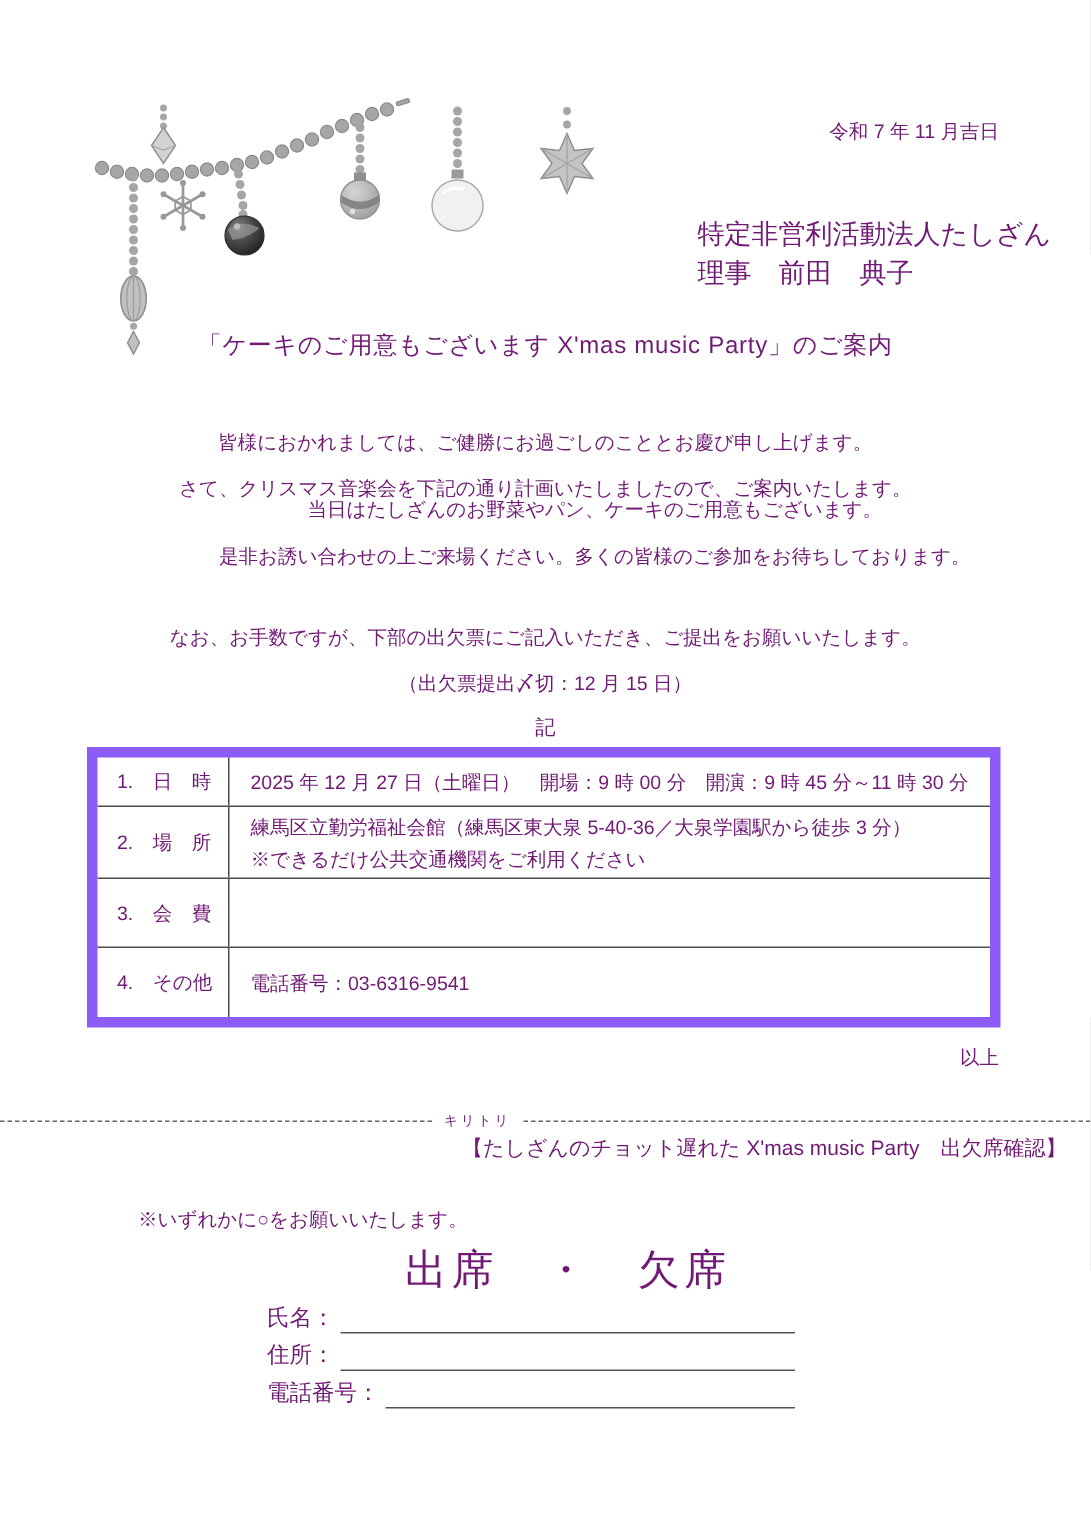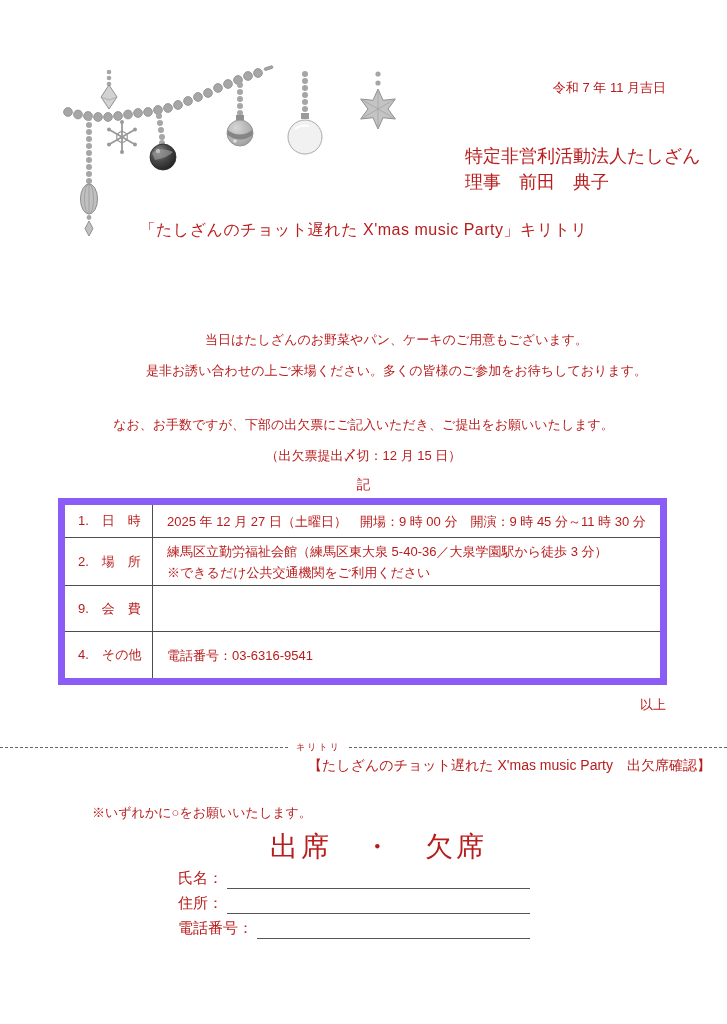--- a/index.html
+++ b/index.html
@@ -1,21 +1,21 @@
 <!DOCTYPE html>
 <html><head>
 <meta charset="utf-8">
 <style>
   html,body{margin:0;padding:0;background:#e8e8e8;}
   .page{
     position:relative;
     width:727px;height:1024px;
     background:#ffffff;
     font-family:"Liberation Sans",sans-serif;
-    color:#b91c1c;
+    color:#701a75;
     overflow:hidden;
     margin:0 auto;
   }
   .abs{position:absolute;}
   .date-line{top:79px;right:61px;font-size:13px;}
   .sender{top:143px;left:465px;font-size:18px;line-height:26px;}
   .doc-title{top:220px;left:0;width:100%;text-align:center;font-size:16px;letter-spacing:0.5px;}
   .para{left:0;width:100%;text-align:center;font-size:13px;line-height:31px;}
   .para.p1{top:279px;}
   .para.p2{top:324px;padding-left:33px;}
@@ -202,22 +202,26 @@
     </g>
   </svg>
 
   <div class="abs date-line">令和 7 年 11 月吉日</div>
 
   <div class="abs sender">
     <div>特定非営利活動法人たしざん</div>
     <div>理事　前田　典子</div>
   </div>
 
-  <div class="abs doc-title">「たしざんのチョット遅れた X'mas music Party」キリトリ</div>
-
+  <div class="abs doc-title">「ケーキのご用意もございます X'mas music Party」のご案内</div>
+
+  <div class="abs para p1">
+    <div>皆様におかれましては、ご健勝にお過ごしのこととお慶び申し上げます。</div>
+    <div>さて、クリスマス音楽会を下記の通り計画いたしましたので、ご案内いたします。</div>
+  </div>
 
   <div class="abs para p2">
     <div>当日はたしざんのお野菜やパン、ケーキのご用意もございます。</div>
     <div>是非お誘い合わせの上ご来場ください。多くの皆様のご参加をお待ちしております。</div>
   </div>
 
   <div class="abs para p3">
     <div>なお、お手数ですが、下部の出欠票にご記入いただき、ご提出をお願いいたします。</div>
     <div>（出欠票提出〆切：12 月 15 日）</div>
   </div>
@@ -232,21 +236,21 @@
       </div>
     </div>
     <div class="t-row r2">
       <div class="t-label">2.　場　所</div>
       <div class="t-content">
         <div>練馬区立勤労福祉会館（練馬区東大泉 5-40-36／大泉学園駅から徒歩 3 分）</div>
         <div>※できるだけ公共交通機関をご利用ください</div>
       </div>
     </div>
     <div class="t-row r3">
-      <div class="t-label">9.　会　費</div>
+      <div class="t-label">3.　会　費</div>
     </div>
     <div class="t-row r4">
       <div class="t-label">4.　その他</div>
       <div class="t-content">
         <div>電話番号：03-6316-9541</div>
       </div>
     </div>
   </div>
 
   <div class="abs closing">以上</div>

